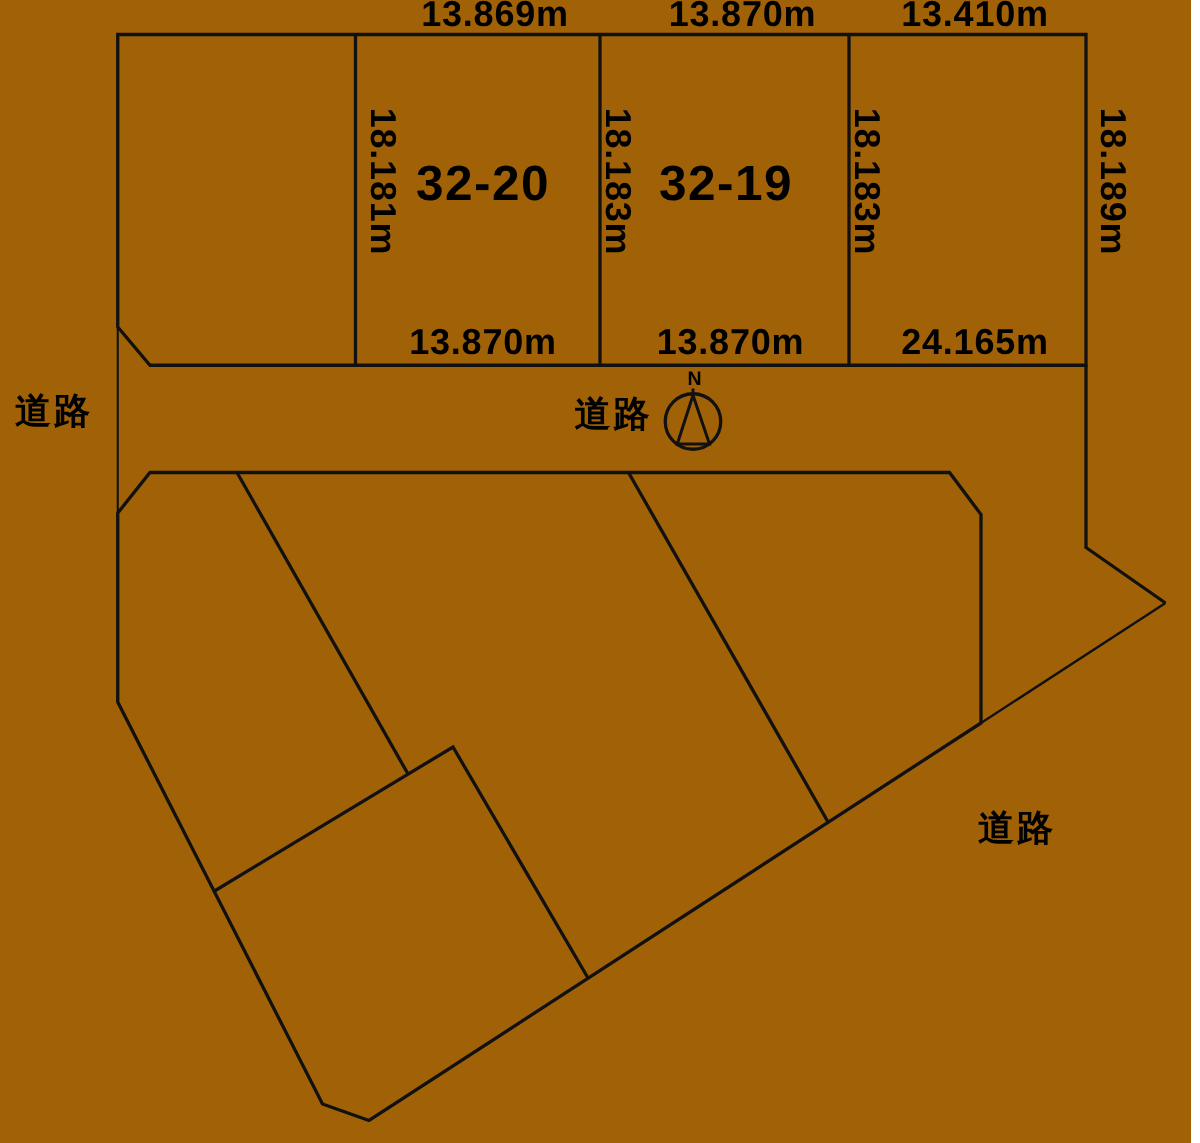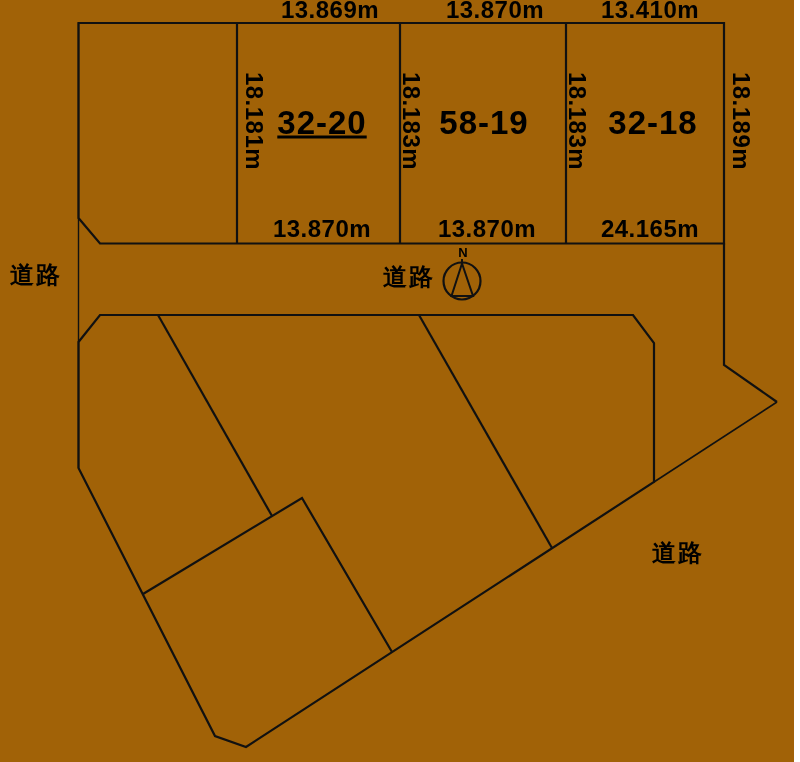--- a/index.html
+++ b/index.html
@@ -89,23 +89,22 @@
 
   <div class="lbl" style="left:322px; top:229px;">13.870m</div>
   <div class="lbl" style="left:487px; top:229px;">13.870m</div>
   <div class="lbl" style="left:650px; top:229px;">24.165m</div>
 
   <div class="lbl rot" style="left:254px; top:121px;">18.181m</div>
   <div class="lbl rot" style="left:411px; top:121px;">18.183m</div>
   <div class="lbl rot" style="left:577px; top:121px;">18.183m</div>
   <div class="lbl rot" style="left:741px; top:121px;">18.189m</div>
 
-  <div class="lbl plot-name" style="left:322px; top:122px;text-decoration:underline;">32-20</div>
-  <div class="lbl plot-name" style="left:484px; top:122px;">58-19</div>
-  <div class="lbl plot-name" style="left:653px; top:122px;">32-18</div>
+  <div class="lbl plot-name" style="left:322px; top:122px;">32-20</div>
+  <div class="lbl plot-name" style="left:484px; top:122px;">32-19</div>
 
   <div class="lbl road" style="left:36px; top:275px;">道路</div>
   <div class="lbl road" style="left:409px; top:277px;">道路</div>
   <div class="lbl road" style="left:678px; top:553px;">道路</div>
 
   <div class="lbl north" style="left:463px; top:252px;">N</div>
 
 </div>
 
 </body></html>

